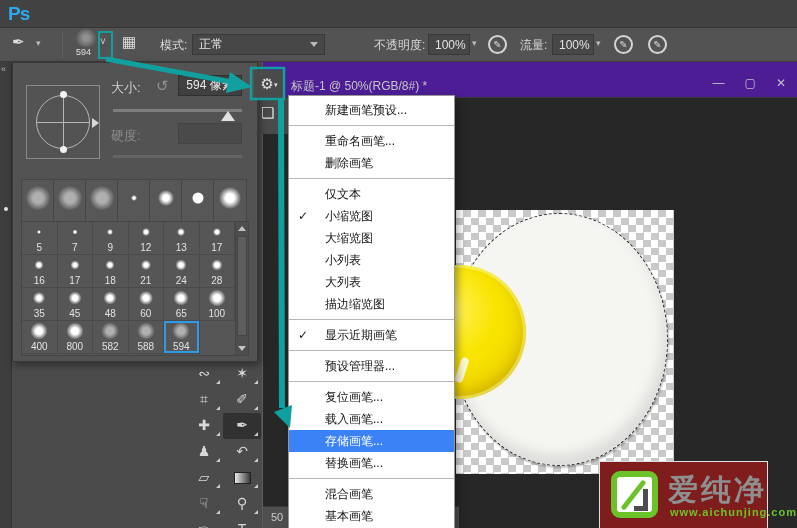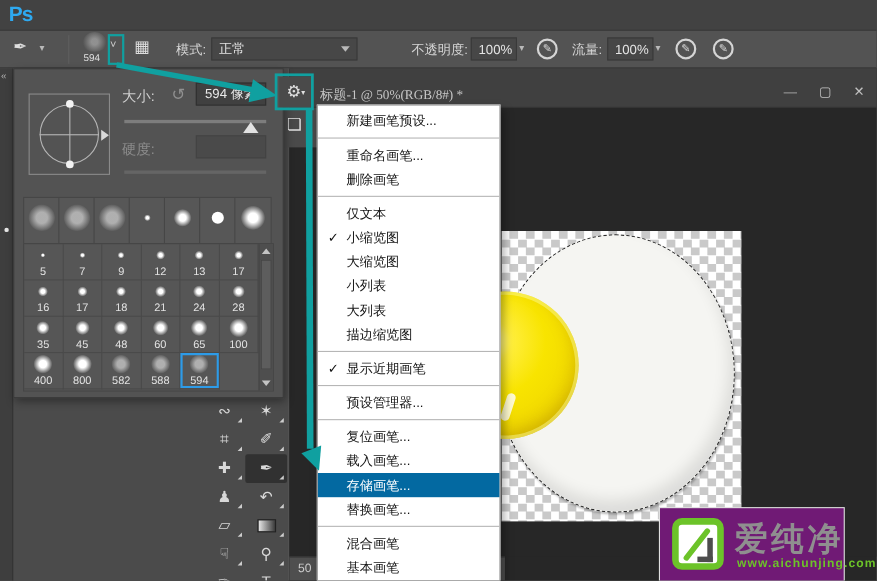--- a/index.html
+++ b/index.html
@@ -33,22 +33,22 @@
   .ob-sep { position:absolute; top:4px; width:1px; height:26px; background:#5f5f5f; }
 
   
   #leftstrip { left:0; top:62px; width:12px; height:466px; background:#3e3e3e;
     border-right:1px solid #343434; z-index:2; color:#b5b5b5; font-size:9px; }
   #leftstrip .dot { position:absolute; left:4px; top:145px; width:4px; height:4px; border-radius:50%; background:#e6e6e6; }
 
   
   #docwindow { left:262px; top:62px; width:535px; height:466px; background:#272727;
     border-left:1px solid #5c5c5c; z-index:1; overflow:hidden; }
-  #doc-titlebar { position:absolute; left:0; top:0; width:535px; height:36px; background:#404040;
-    border-bottom:1px solid #3a3a3a;font-family:Liberation Serif, serif; }
+  #doc-titlebar { position:absolute; left:0; top:0; width:535px; height:36px; background:#4c1d95;
+    border-bottom:1px solid #3a3a3a; }
   #doc-title { position:absolute; left:28px; top:16px; font-size:12px; color:#c6c6c6; }
   #doc-controls { position:absolute; right:12px; top:14px; display:flex; gap:20px; color:#c2c2c2; font-size:12px; }
   #doc-canvas { position:absolute; left:0; top:36px; width:535px; height:408px; background:#272727; overflow:hidden; }
   #doc-statusbar { position:absolute; left:0; top:444px; width:196px; height:22px; background:#4f4f4f;
     border-top:1px solid #3a3a3a; color:#cccccc; font-size:11px; padding:4px 0 0 8px; }
   #gray-patch { left:256px; top:98px; width:36px; height:36px; background:#4a4a4a; z-index:2; }
   #checkerboard { position:absolute; left:193px; top:112px; width:218px; height:264px;
     background:repeating-conic-gradient(#c9c9c9 0% 25%, #ffffff 0% 50%); background-size:15px 15px; }
   #egg-white { position:absolute; left:188px; top:115px; width:217px; height:253px; border-radius:50%;
     background:#f5f5f2; border:1px dashed #2b2b2b;
@@ -105,38 +105,38 @@
 
   
   #gear-btn { left:254px; top:70px; width:30px; height:28px; background:#4a4a4a; z-index:5;
     color:#e2e2e2; font-size:15px; text-align:center; line-height:27px; }
   #gear-btn .mini { font-size:7px; vertical-align:2px; }
   #newpreset-icon { left:261px; top:104px; z-index:5; color:#dcdcdc; font-size:15px; }
 
   
   #gear-menu { left:288px; top:95px; width:167px; background:#ffffff; z-index:20;
     border:1px solid #979797; box-shadow:3px 4px 8px rgba(0,0,0,.35); padding:3px 0; }
-  .mitem { position:relative; height:22px; line-height:22px; padding-left:26px;
+  .mitem { position:relative; height:22px; line-height:22px; padding-left:36px;
     font-size:12px; color:#141414; white-space:nowrap; cursor:default; }
   .mitem .check { position:absolute; left:9px; font-weight:bold; font-size:12px; }
-  .mitem.hl { background:#0369a1; color:#ffffff; }
+  .mitem.hl { background:#3b82f6; color:#ffffff; }
   .msep { border-top:1px solid #b6b6b6; margin:4px 0; }
 
   
   #toolbox { left:185px; top:361px; width:76px; height:167px; z-index:2; display:grid;
     grid-template-columns:38px 38px; grid-auto-rows:26px; overflow:hidden; }
   .tool { position:relative; color:#d8d8d8; font-size:14px; text-align:center; line-height:25px; cursor:default; }
   .tool.selected { background:#313131; border-radius:2px; }
   .tool::after { content:""; position:absolute; right:3px; bottom:3px; width:0; height:0;
     border-left:4px solid transparent; border-bottom:4px solid #cdcdcd; }
   .tool .grad-swatch { display:inline-block; width:17px; height:12px; margin-top:7px;
     background:linear-gradient(90deg,#e8e8e8,#3a3a3a); border:1px solid #222; }
 
   
-  #watermark { left:600px; top:462px; width:167px; height:66px; background:#701a75; z-index:22;
+  #watermark { left:600px; top:462px; width:167px; height:66px; background:#7f1d1d; z-index:22;
     box-shadow:0 0 0 1px #e0e0e0; }
   #wm-icon { position:absolute; left:11px; top:9px; width:47px; height:47px;
     border:6px solid #6cc329; border-radius:9px; background:#ffffff; }
   #wm-diag { position:absolute; left:14px; top:0px; width:5px; height:36px; background:#6cc329;
     border-radius:3px; transform:rotate(38deg); }
   #wm-hook-v { position:absolute; right:4px; top:12px; width:5px; height:22px; background:#4d4d4d; }
   #wm-hook-h { position:absolute; right:4px; top:29px; width:14px; height:5px; background:#4d4d4d; }
   #wm-title { position:absolute; left:68px; top:8px; font-size:30px; font-weight:bold; color:#8f8f8f; letter-spacing:3px; }
   #wm-url { position:absolute; left:70px; top:44px; font-size:11px; font-weight:bold; color:#6cc329; letter-spacing:1px; }
 

